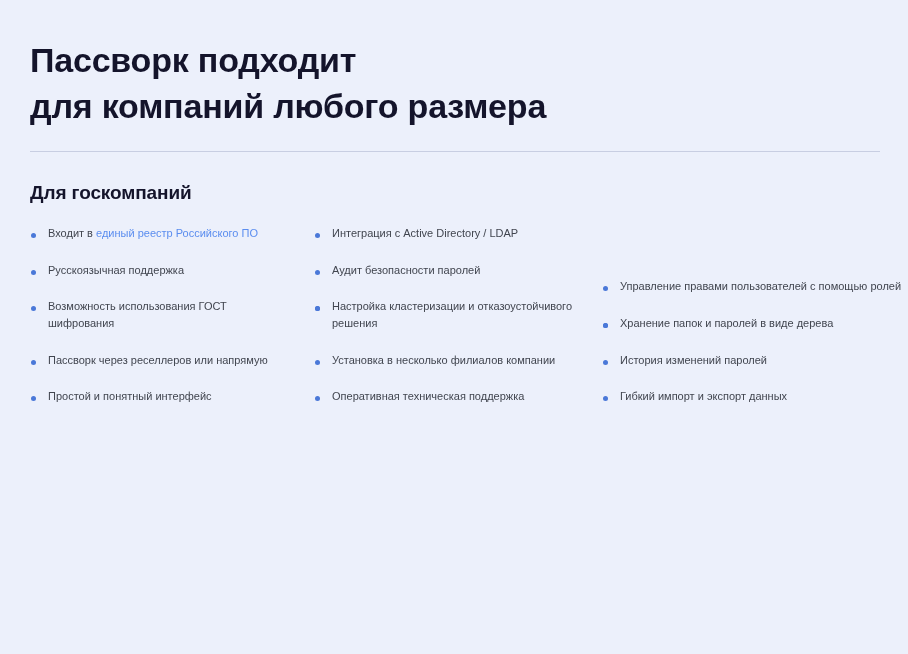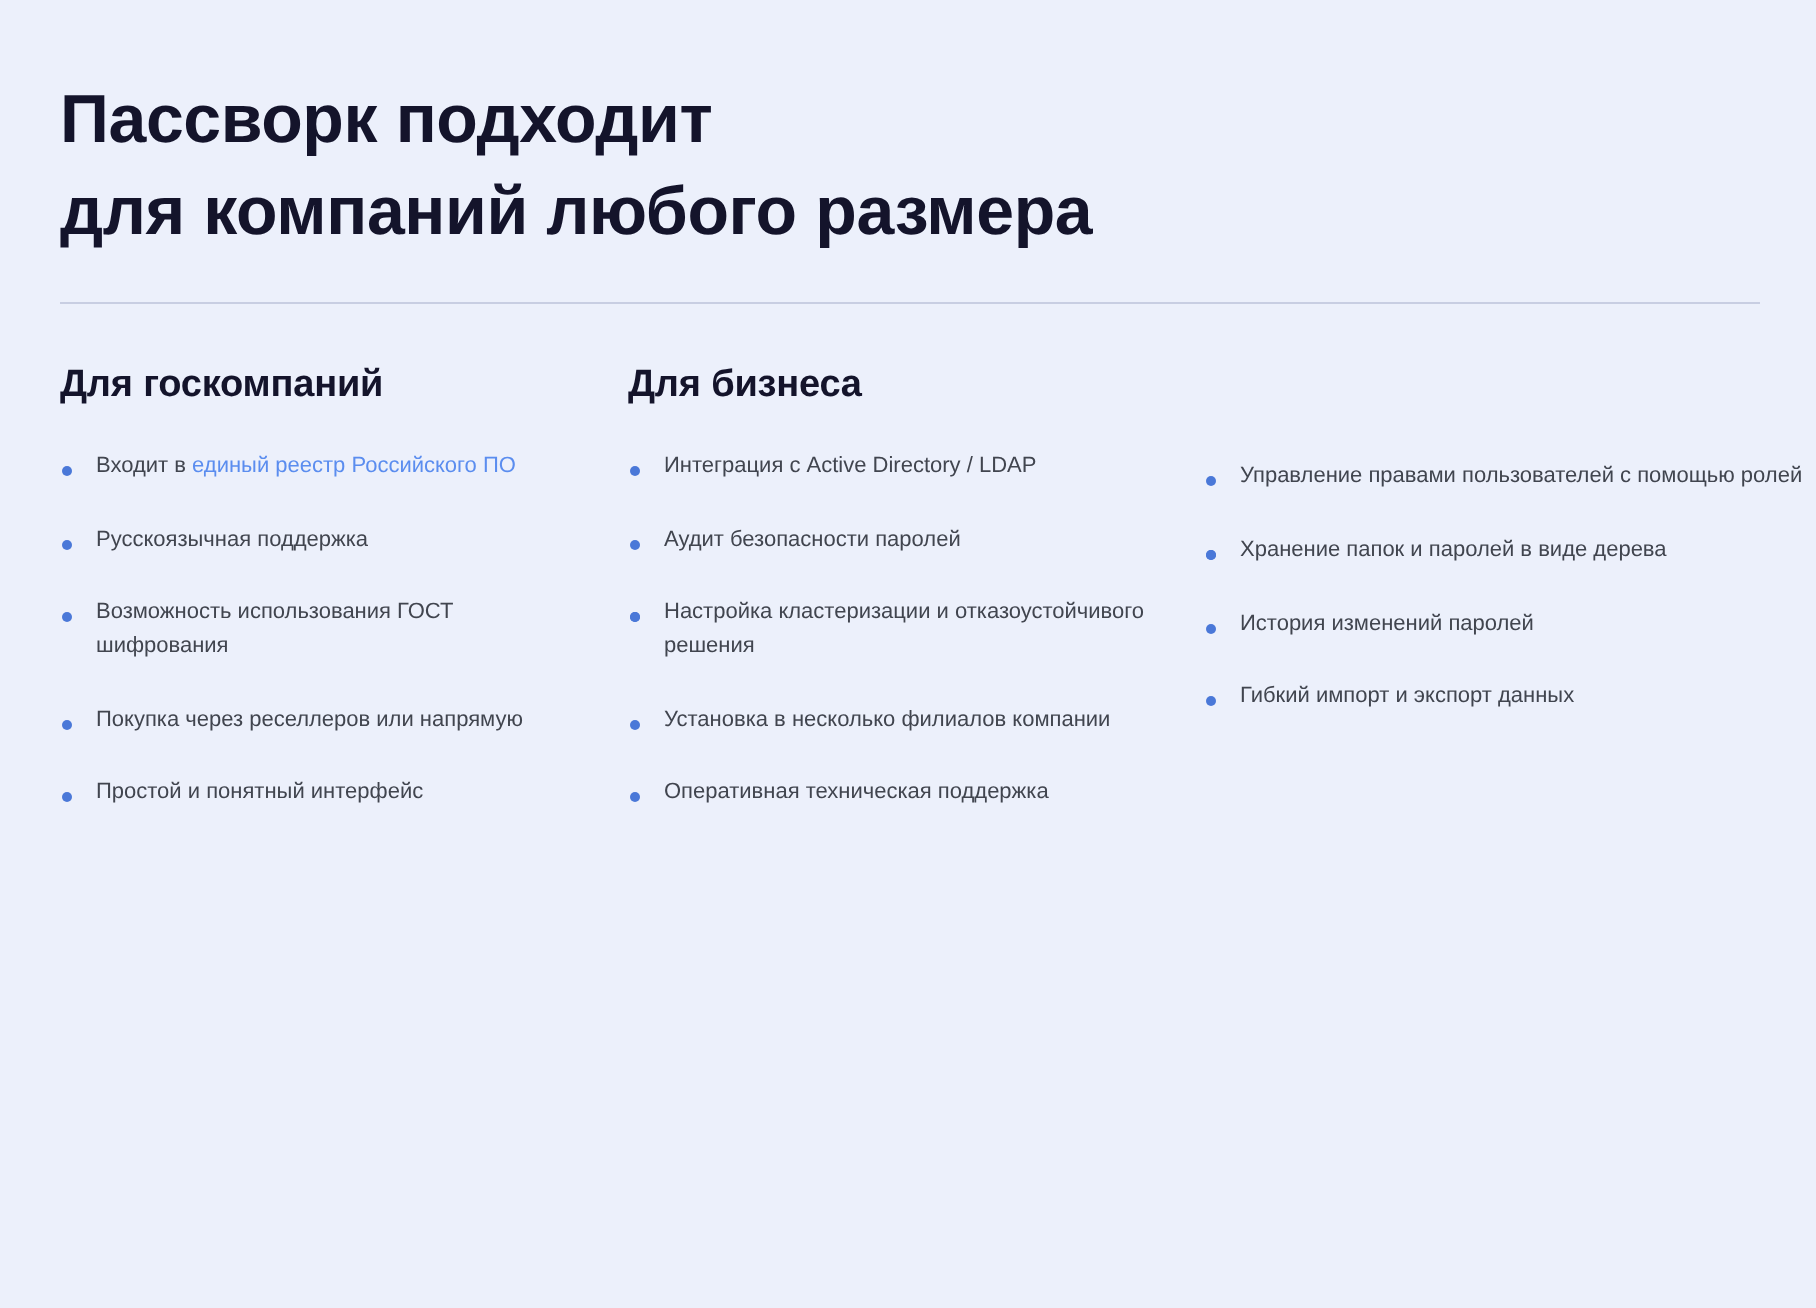--- a/index.html
+++ b/index.html
@@ -45,21 +45,21 @@
     background: #c8cee2;
   }
 
   
   .columns {
     position: absolute;
     left: 0;
     top: 182px;
     width: 908px;
     display: flex;
-    align-items: center;
+    align-items: flex-end;
   }
   .column {
     box-sizing: border-box;
   }
   .col-0 { width: 292px; padding-left: 30px; }
   .col-1 { width: 284px; padding-left: 22px; }
   .col-2 { width: 332px; padding-left: 26px; }
 
   .col-title {
     font-size: 19px;
@@ -110,26 +110,25 @@
 
   <div class="divider"></div>
 
   <div class="columns">
       <div class="column col-0">
         <h2 class="col-title">Для госкомпаний</h2>
         <ul class="col-list">
           <li><span class="bullet"></span><span>Входит в </span><a class="item-link" href="#">единый реестр Российского ПО</a></li>
           <li><span class="bullet"></span><span>Русскоязычная поддержка</span></li>
           <li><span class="bullet"></span><span>Возможность использования ГОСТ шифрования</span></li>
-          <li><span class="bullet"></span><span>Покупка через реселлеров или напрямую</span></li>
+          <li><span class="bullet"></span><span>Пассворк через реселлеров или напрямую</span></li>
           <li><span class="bullet"></span><span>Простой и понятный интерфейс</span></li>
         </ul>
       </div>
       <div class="column col-1">
-        <h2 class="col-title">Для бизнеса</h2>
         <ul class="col-list">
           <li><span class="bullet"></span><span>Интеграция с Active Directory / LDAP</span></li>
           <li><span class="bullet"></span><span>Аудит безопасности паролей</span></li>
           <li><span class="bullet"></span></li>
           <li><span class="bullet"></span><span>Настройка кластеризации и отказоустойчивого решения</span></li>
           <li><span class="bullet"></span><span>Установка в несколько филиалов компании</span></li>
           <li><span class="bullet"></span><span>Оперативная техническая поддержка</span></li>
         </ul>
       </div>
       <div class="column col-2">

